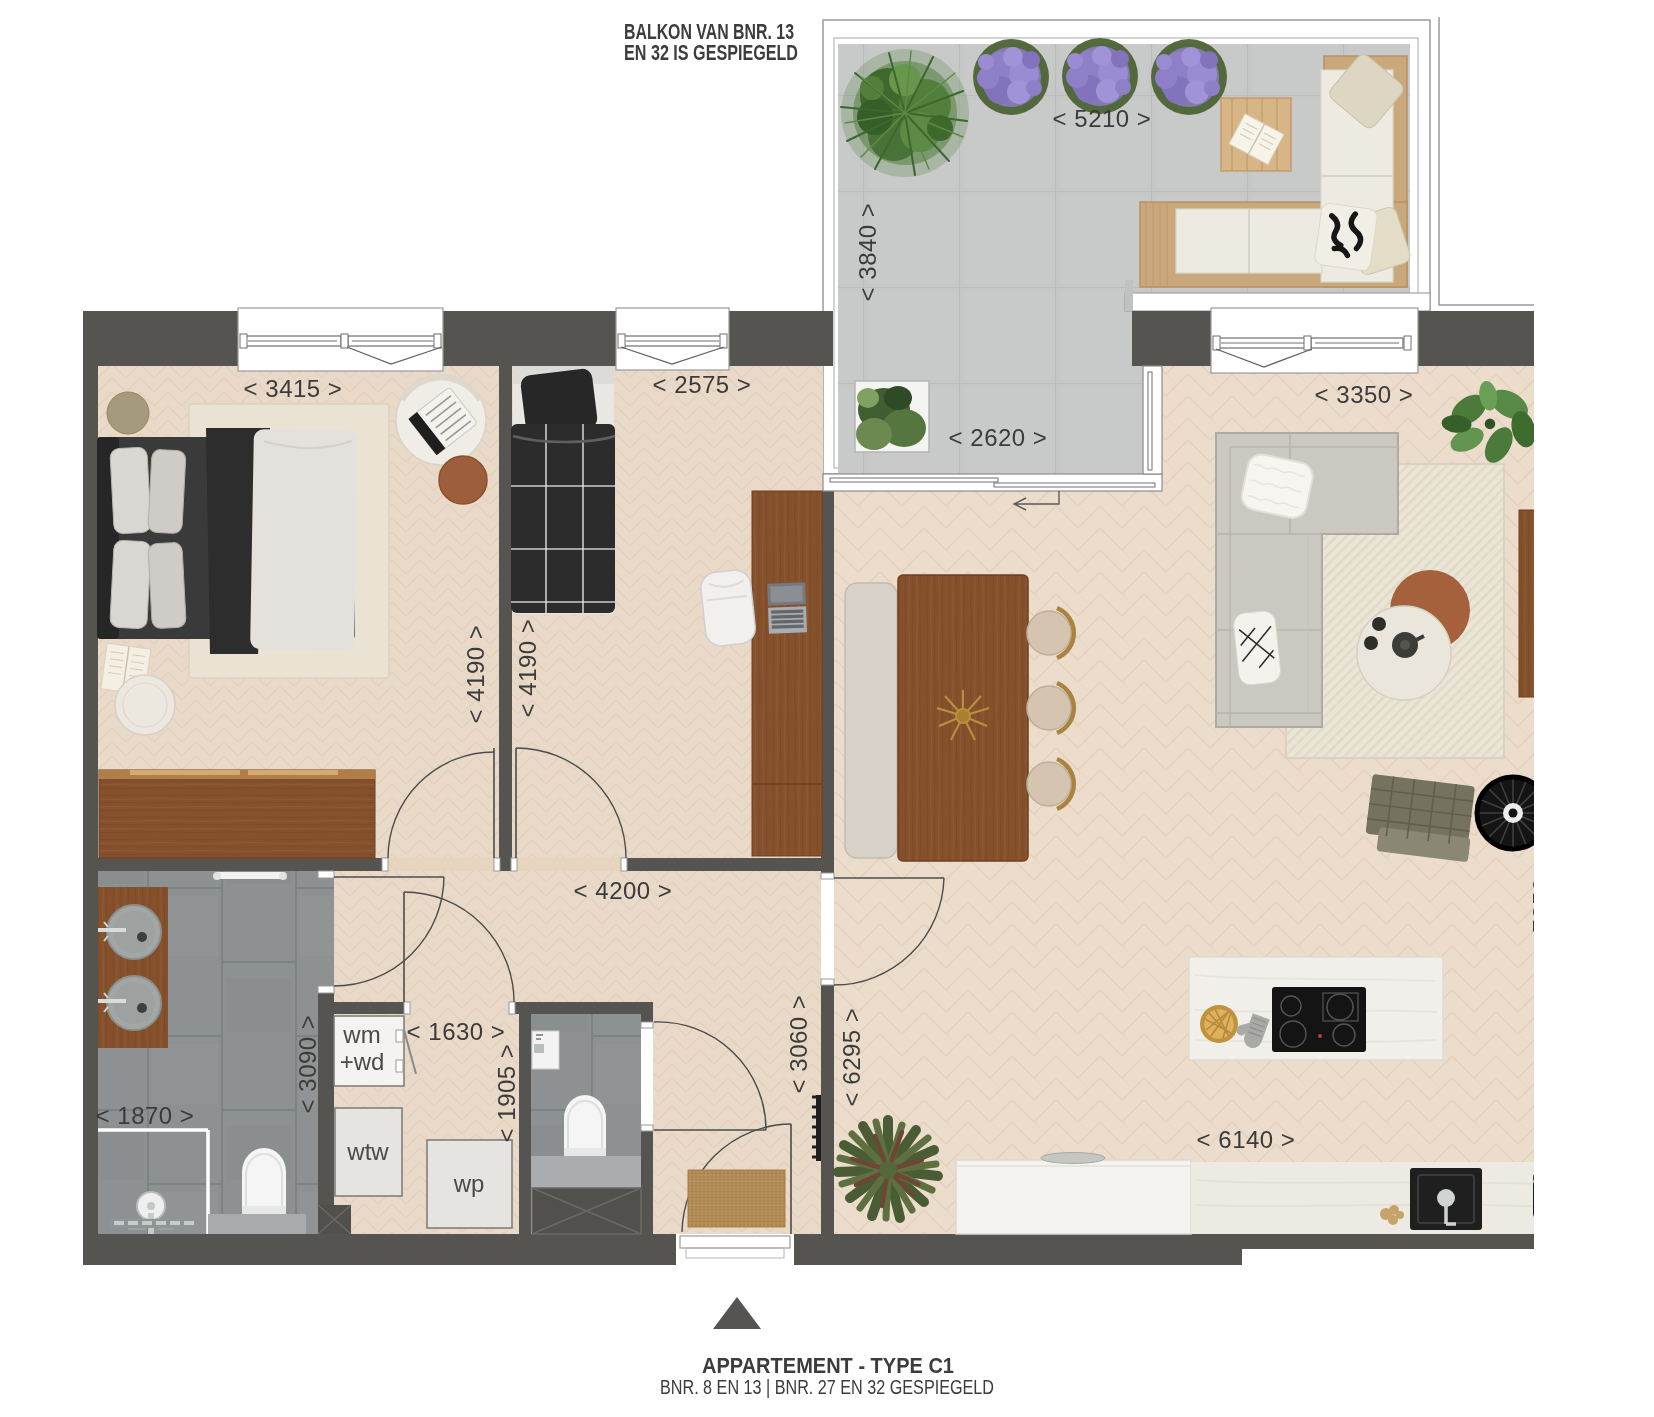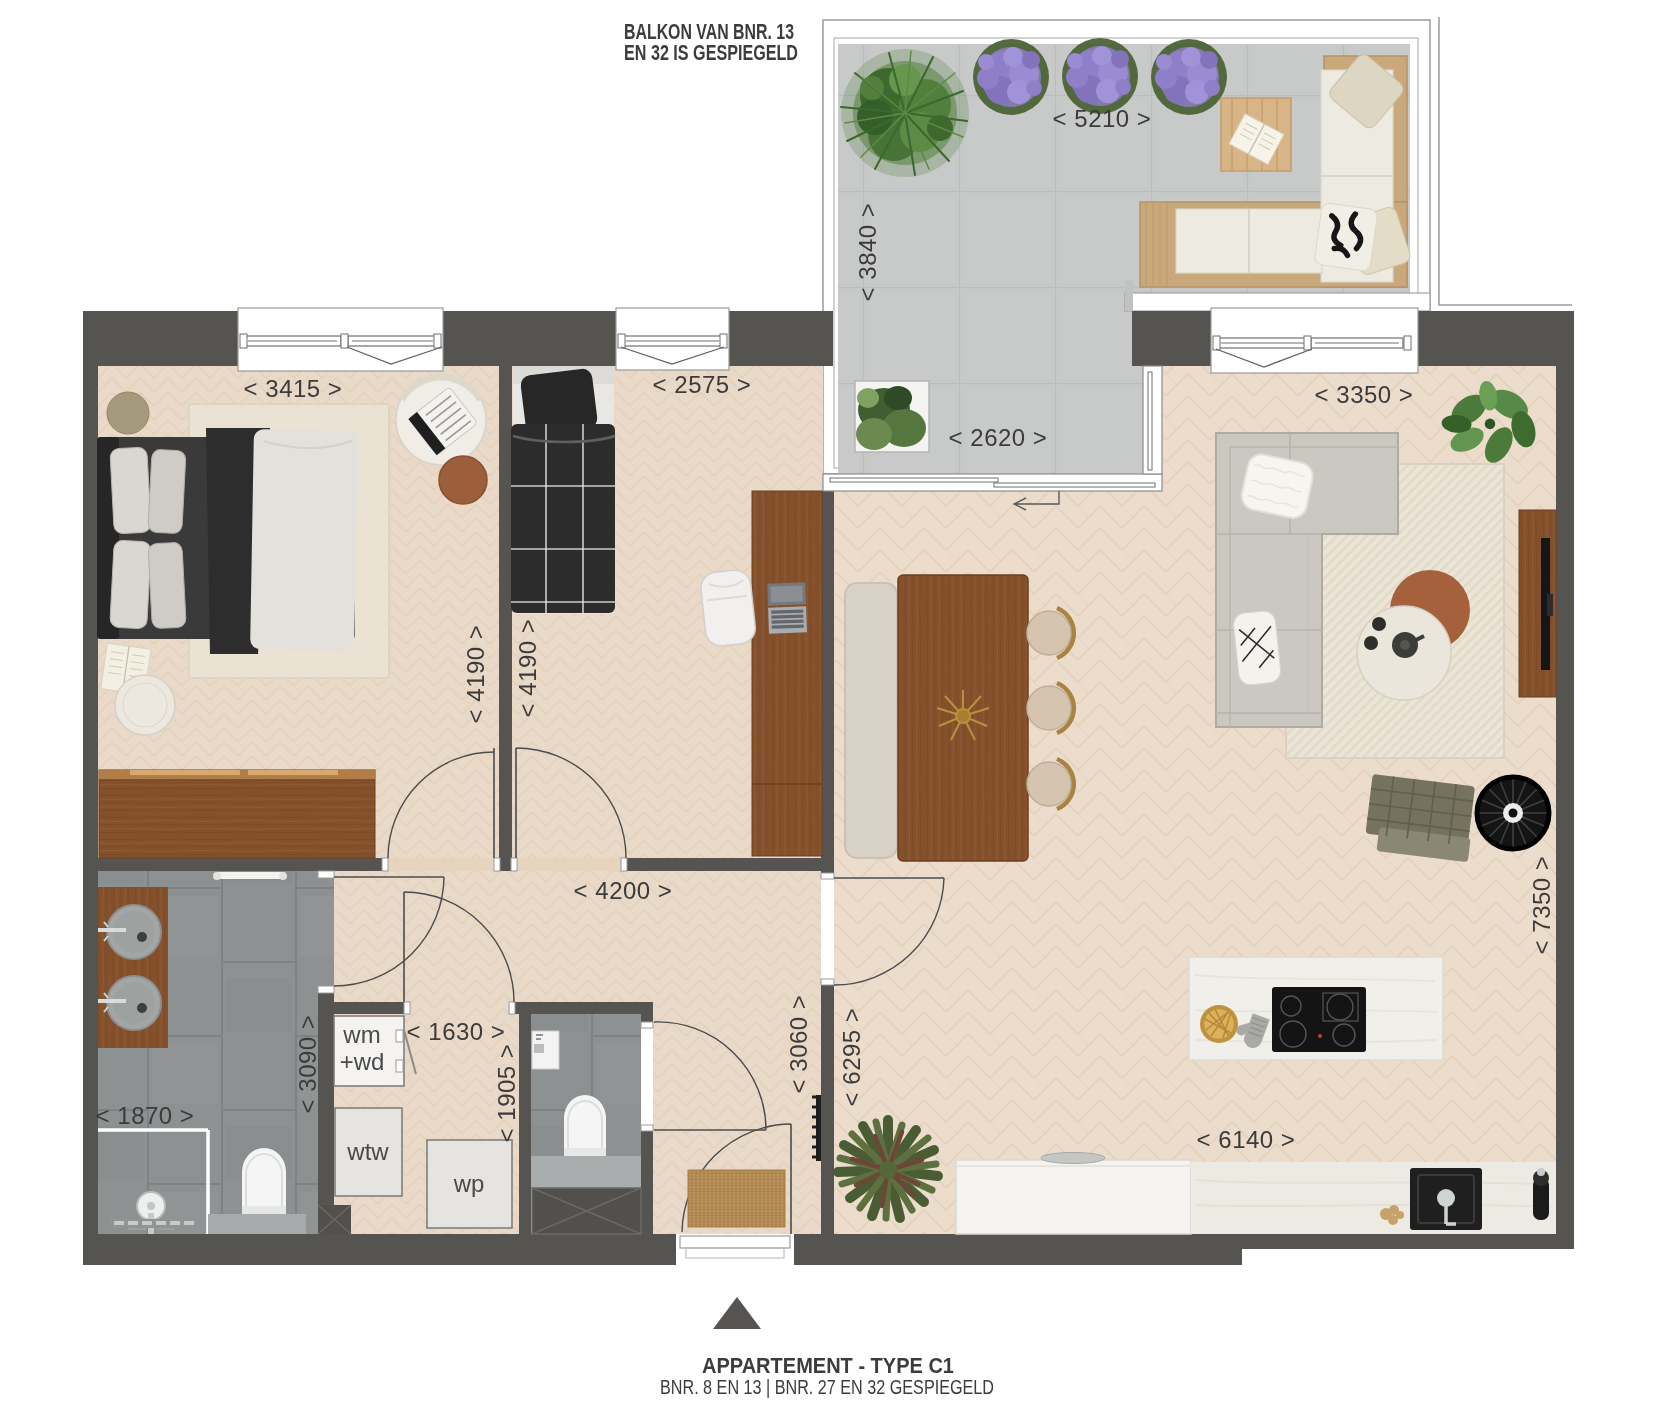--- a/index.html
+++ b/index.html
@@ -1,16 +1,16 @@
 <!DOCTYPE html>
 <html><head>
 <meta charset="utf-8">
 <style>
 html,body{margin:0;padding:0;background:#ffffff;}
-#page{width:1654px;height:1417px;position:relative;background:#ffffff;overflow:hidden;}
+#page{width:1534px;height:1417px;position:relative;background:#ffffff;overflow:hidden;}
 text{font-family:"Liberation Sans",sans-serif;}
 .dimtxt{font-size:24px;fill:#3b3b3b;letter-spacing:0.5px;}
 </style>
 </head>
 <body>
 <div id="page">
 <svg width="1654" height="1417" viewBox="0 0 1654 1417" xmlns="http://www.w3.org/2000/svg">
 <defs>
 
 <pattern id="wd" width="56" height="28" patternUnits="userSpaceOnUse">

